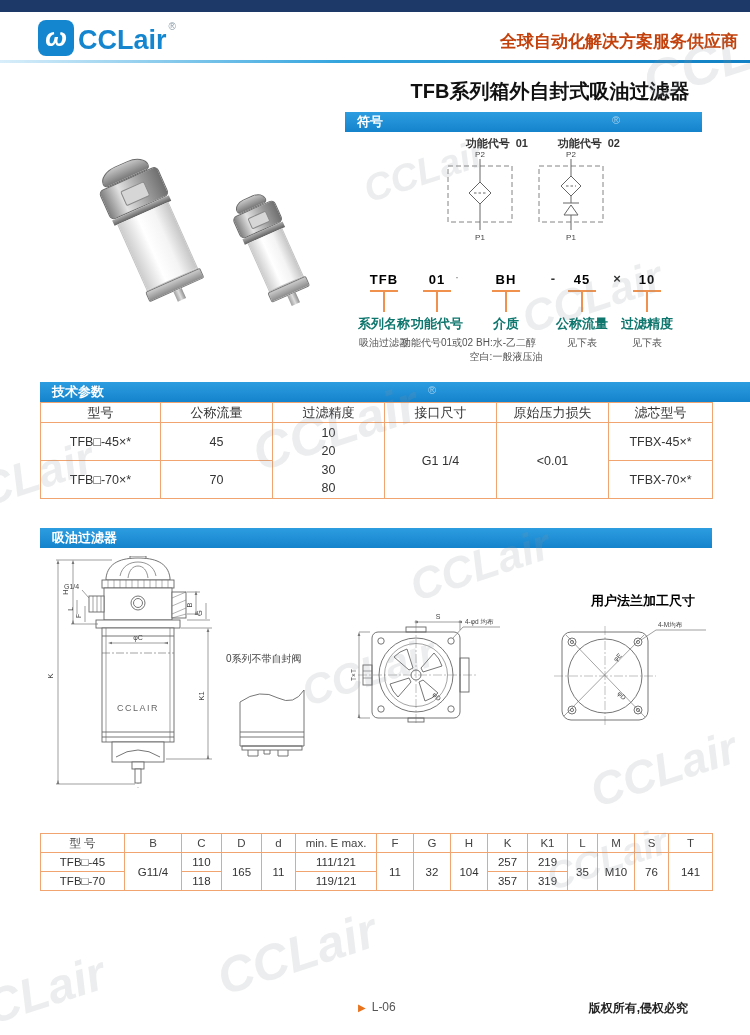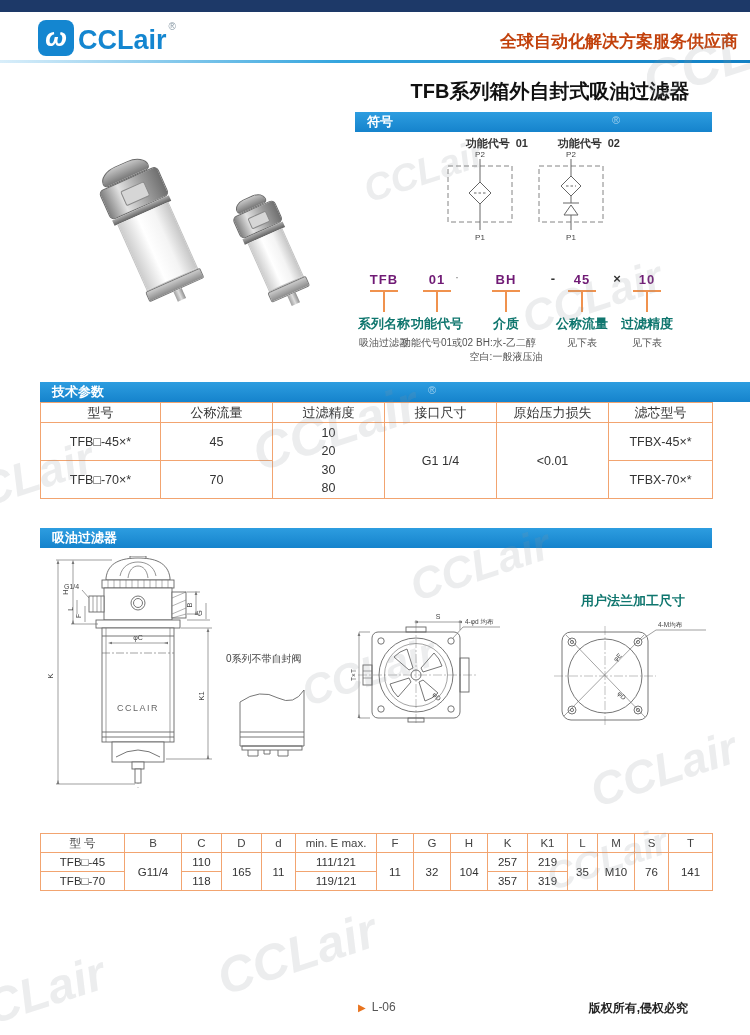--- a/index.html
+++ b/index.html
@@ -37,39 +37,39 @@
               border:1px solid #7a7a7a;border-radius:2px;}
   .flt .stem{width:9px;height:11px;margin:0 auto;background:linear-gradient(90deg,#9f9f9f,#dddddd,#8f8f8f);}
   .flt-lg{left:18px;top:14px;width:64px;transform:rotate(-24deg);}
   .flt-sm{left:152px;top:48px;width:46px;transform:rotate(-24deg);}
   .flt-sm .head{height:22px}.flt-sm .body{height:52px}.flt-sm .cap{height:10px}
   
   .sym-label{position:absolute;width:96px;text-align:right;font-size:11px;font-weight:bold;color:#333;}
   .sym-svg{position:absolute;}
   
   .ord-col{position:absolute;text-align:center;}
-  .ord-code{font-size:13px;font-weight:bold;color:#701a75;letter-spacing:1px;}
+  .ord-code{font-size:13px;font-weight:bold;color:#000000;letter-spacing:1px;}
   .ord-cap{width:28px;height:2px;background:#f0924e;margin:3px auto 0;}
   .ord-stem{width:2px;height:20px;background:#f0924e;margin:0 auto;}
   .ord-label{font-size:13px;font-weight:bold;color:#0f766e;margin-top:3px;}
   .ord-sub{font-size:10px;color:#555;margin-top:3px;line-height:1.4;}
   .ord-sep{position:absolute;font-size:13px;font-weight:bold;color:#333;width:20px;text-align:center;}
   .ord-dot{position:absolute;font-size:12px;color:#777;}
   
   table.ttable{position:absolute;border-collapse:collapse;table-layout:fixed;background:transparent;}
   .ttable th,.ttable td{border:1px solid #f2a470;text-align:center;font-weight:normal;
                         color:#333;padding:0;overflow:hidden;}
   #techtable th{height:19px;font-size:13px;margin-left:28px;}
   #techtable td{height:37px;font-size:12.5px;}
   #techtable .prec div{line-height:18.5px;font-size:12.5px;}
   #dimtable th{height:18px;font-size:11.5px;color:#444;}
   #dimtable td{height:18px;font-size:11.5px;}
   
   .drw{position:absolute;}
-  .drw-title{position:absolute;font-size:13px;font-weight:bold;color:#0f766e;text-align:right;}
+  .drw-title{position:absolute;font-size:13px;font-weight:bold;color:#000000;text-align:left;margin-left:16px;}
   .drw-note{position:absolute;font-size:10px;color:#444;}
   
   .foot-page{position:absolute;left:358px;top:1000px;font-size:12px;color:#555;}
   .foot-arrow{color:#e8731e;font-size:10px;margin-right:6px;}
   .foot-copy{position:absolute;right:62px;top:1000px;font-size:12px;font-weight:bold;color:#222;}
   
   .wm{position:absolute;font-weight:bold;font-style:italic;color:rgba(140,146,152,.17);
       transform:rotate(-18deg);white-space:nowrap;pointer-events:none;z-index:5;}
   svg text{font-family:"Liberation Sans","DejaVu Sans",sans-serif;}
 </style>
@@ -102,21 +102,21 @@
     <div class="flt flt-sm">
       <div class="cap"></div>
       <div class="head"></div>
       <div class="collar"></div>
       <div class="body"></div>
       <div class="clamp"></div>
       <div class="stem"></div>
     </div>
   </div>
 
-  <div class="bar" style="left:355px;top:112px;width:357px;">符号</div>
+  <div class="bar" style="left:345px;top:112px;width:357px;">符号</div>
   <span class="reg-on-bar" style="left:612px;top:114px;">®</span>
 
   <div class="sym-label" style="left:432px;top:136px;">
     <span>功能代号</span>&nbsp;&nbsp;<span>01</span>
   </div>
   <div class="sym-label" style="left:524px;top:136px;">
     <span>功能代号</span>&nbsp;&nbsp;<span>02</span>
   </div>
 
   <svg class="sym-svg" style="left:435px;top:148px;" width="90" height="94" viewBox="0 0 90 94">

